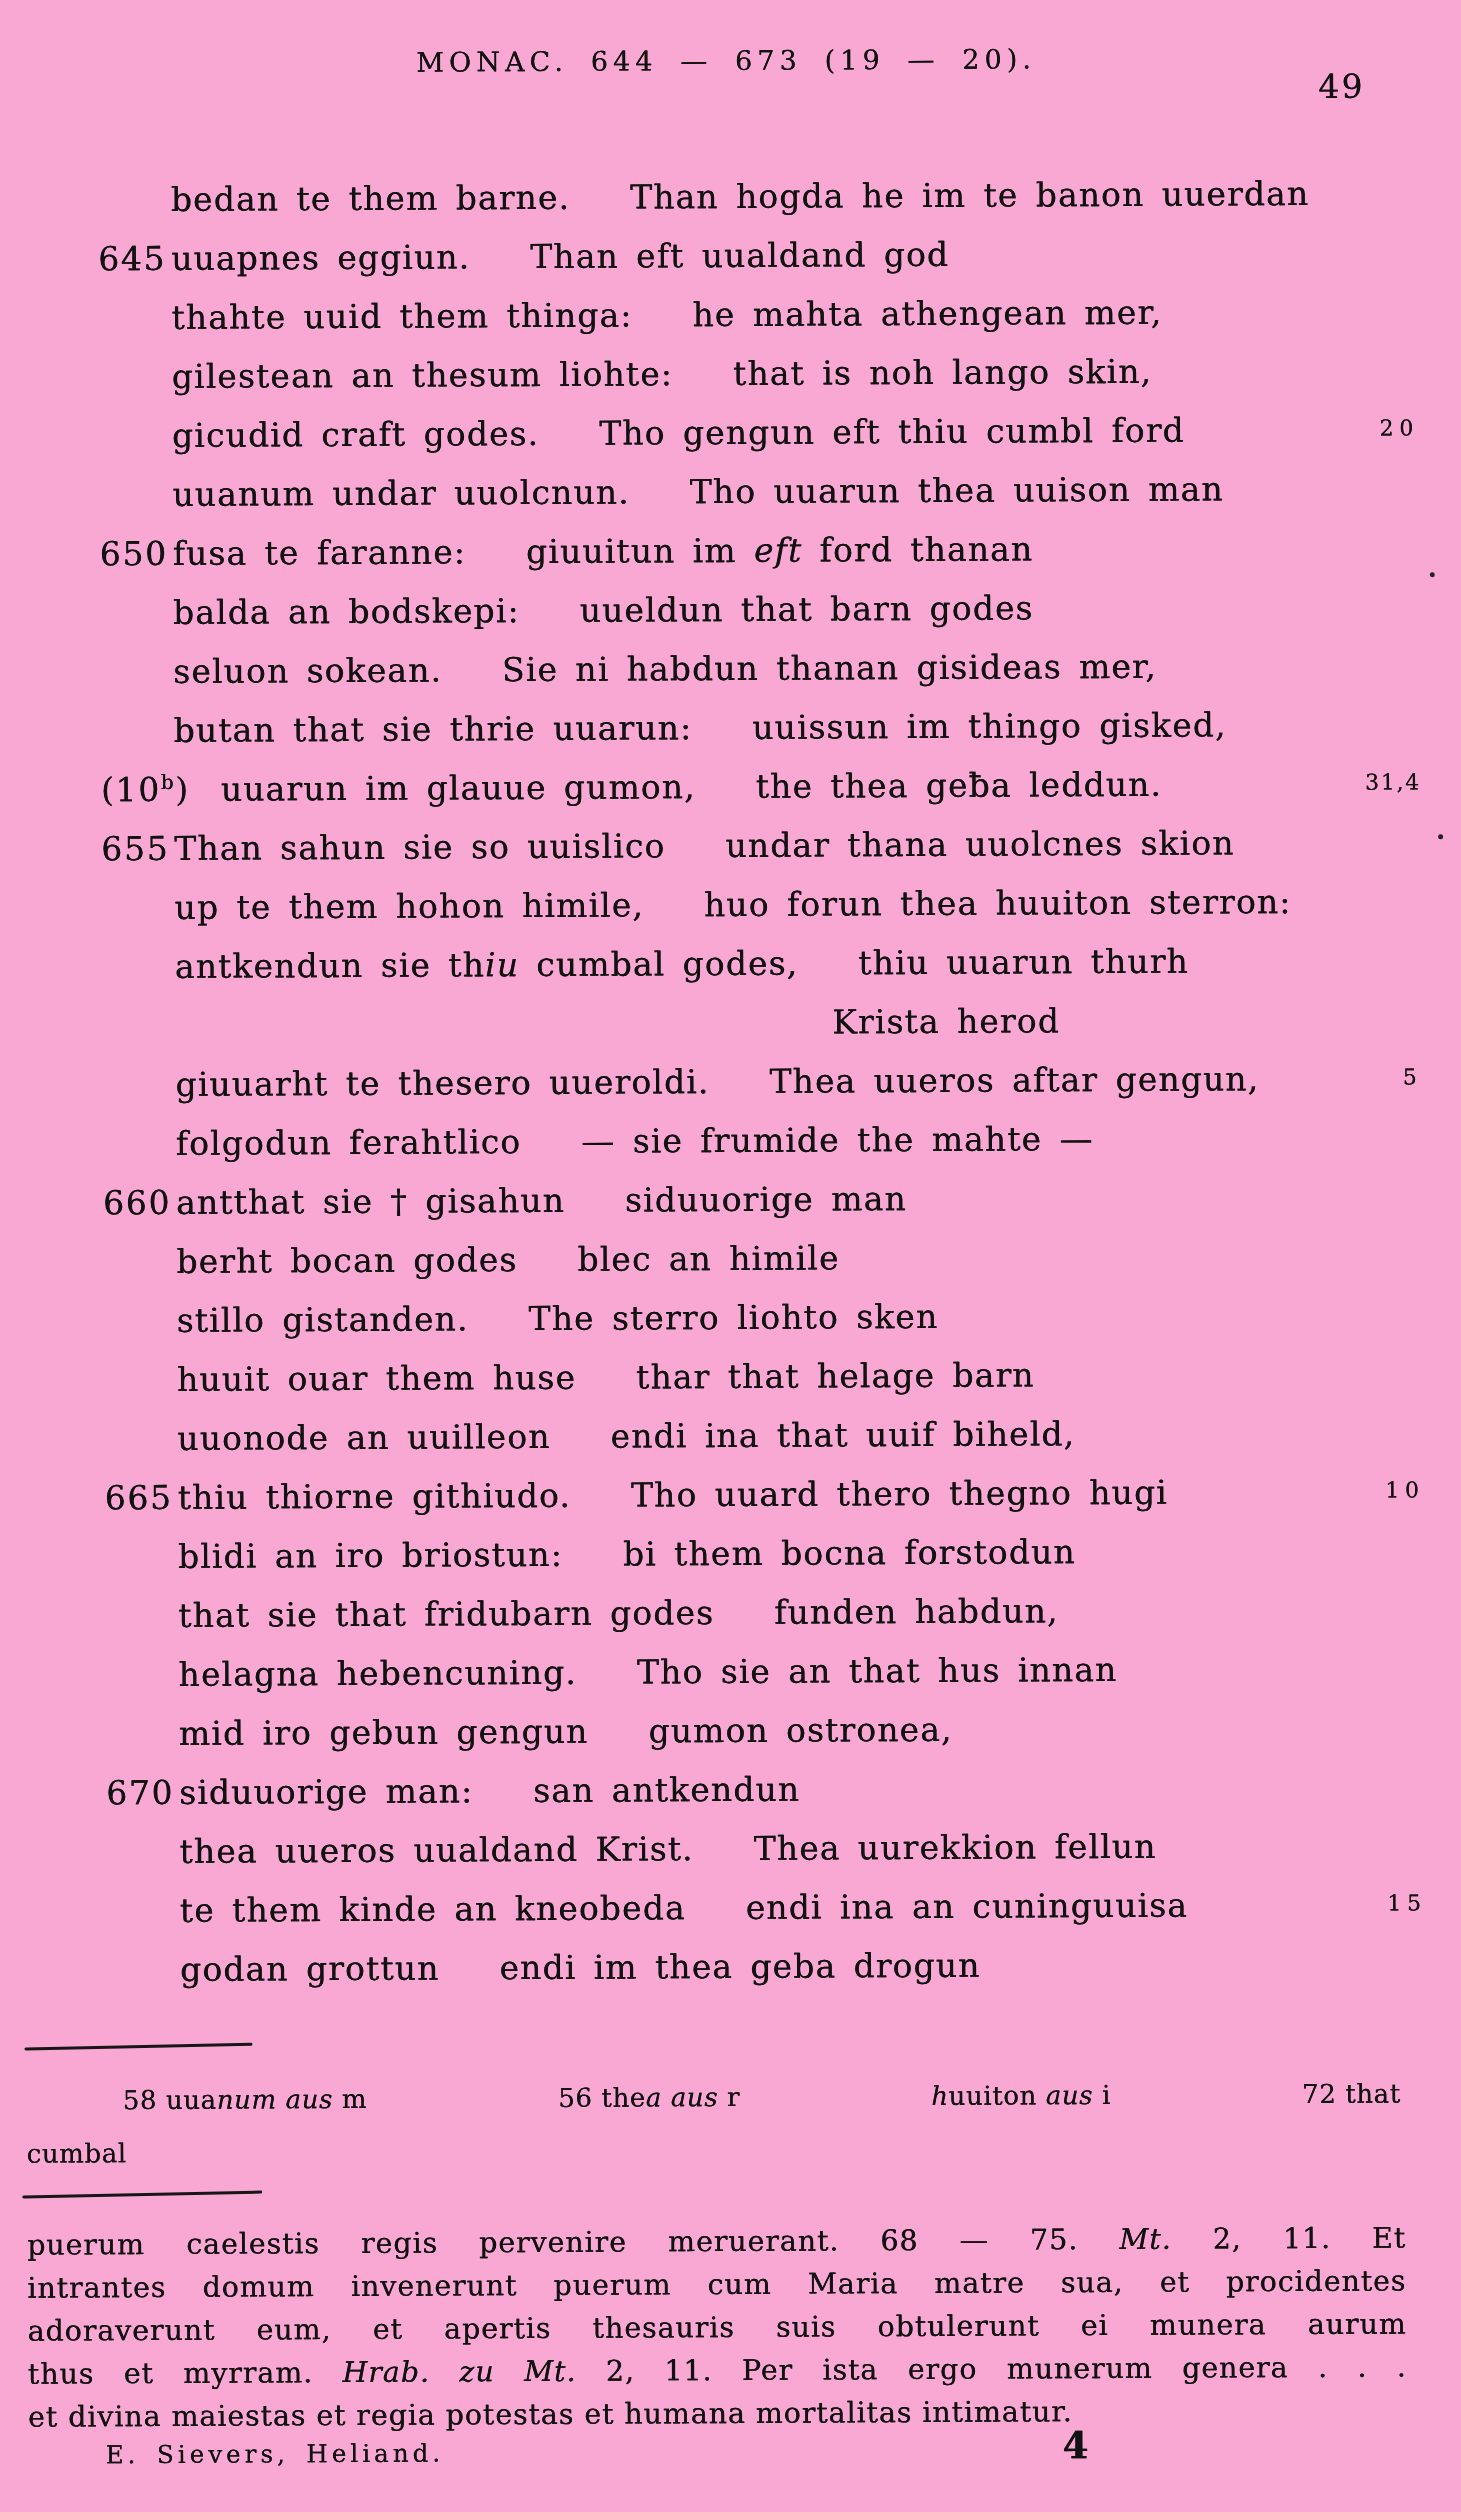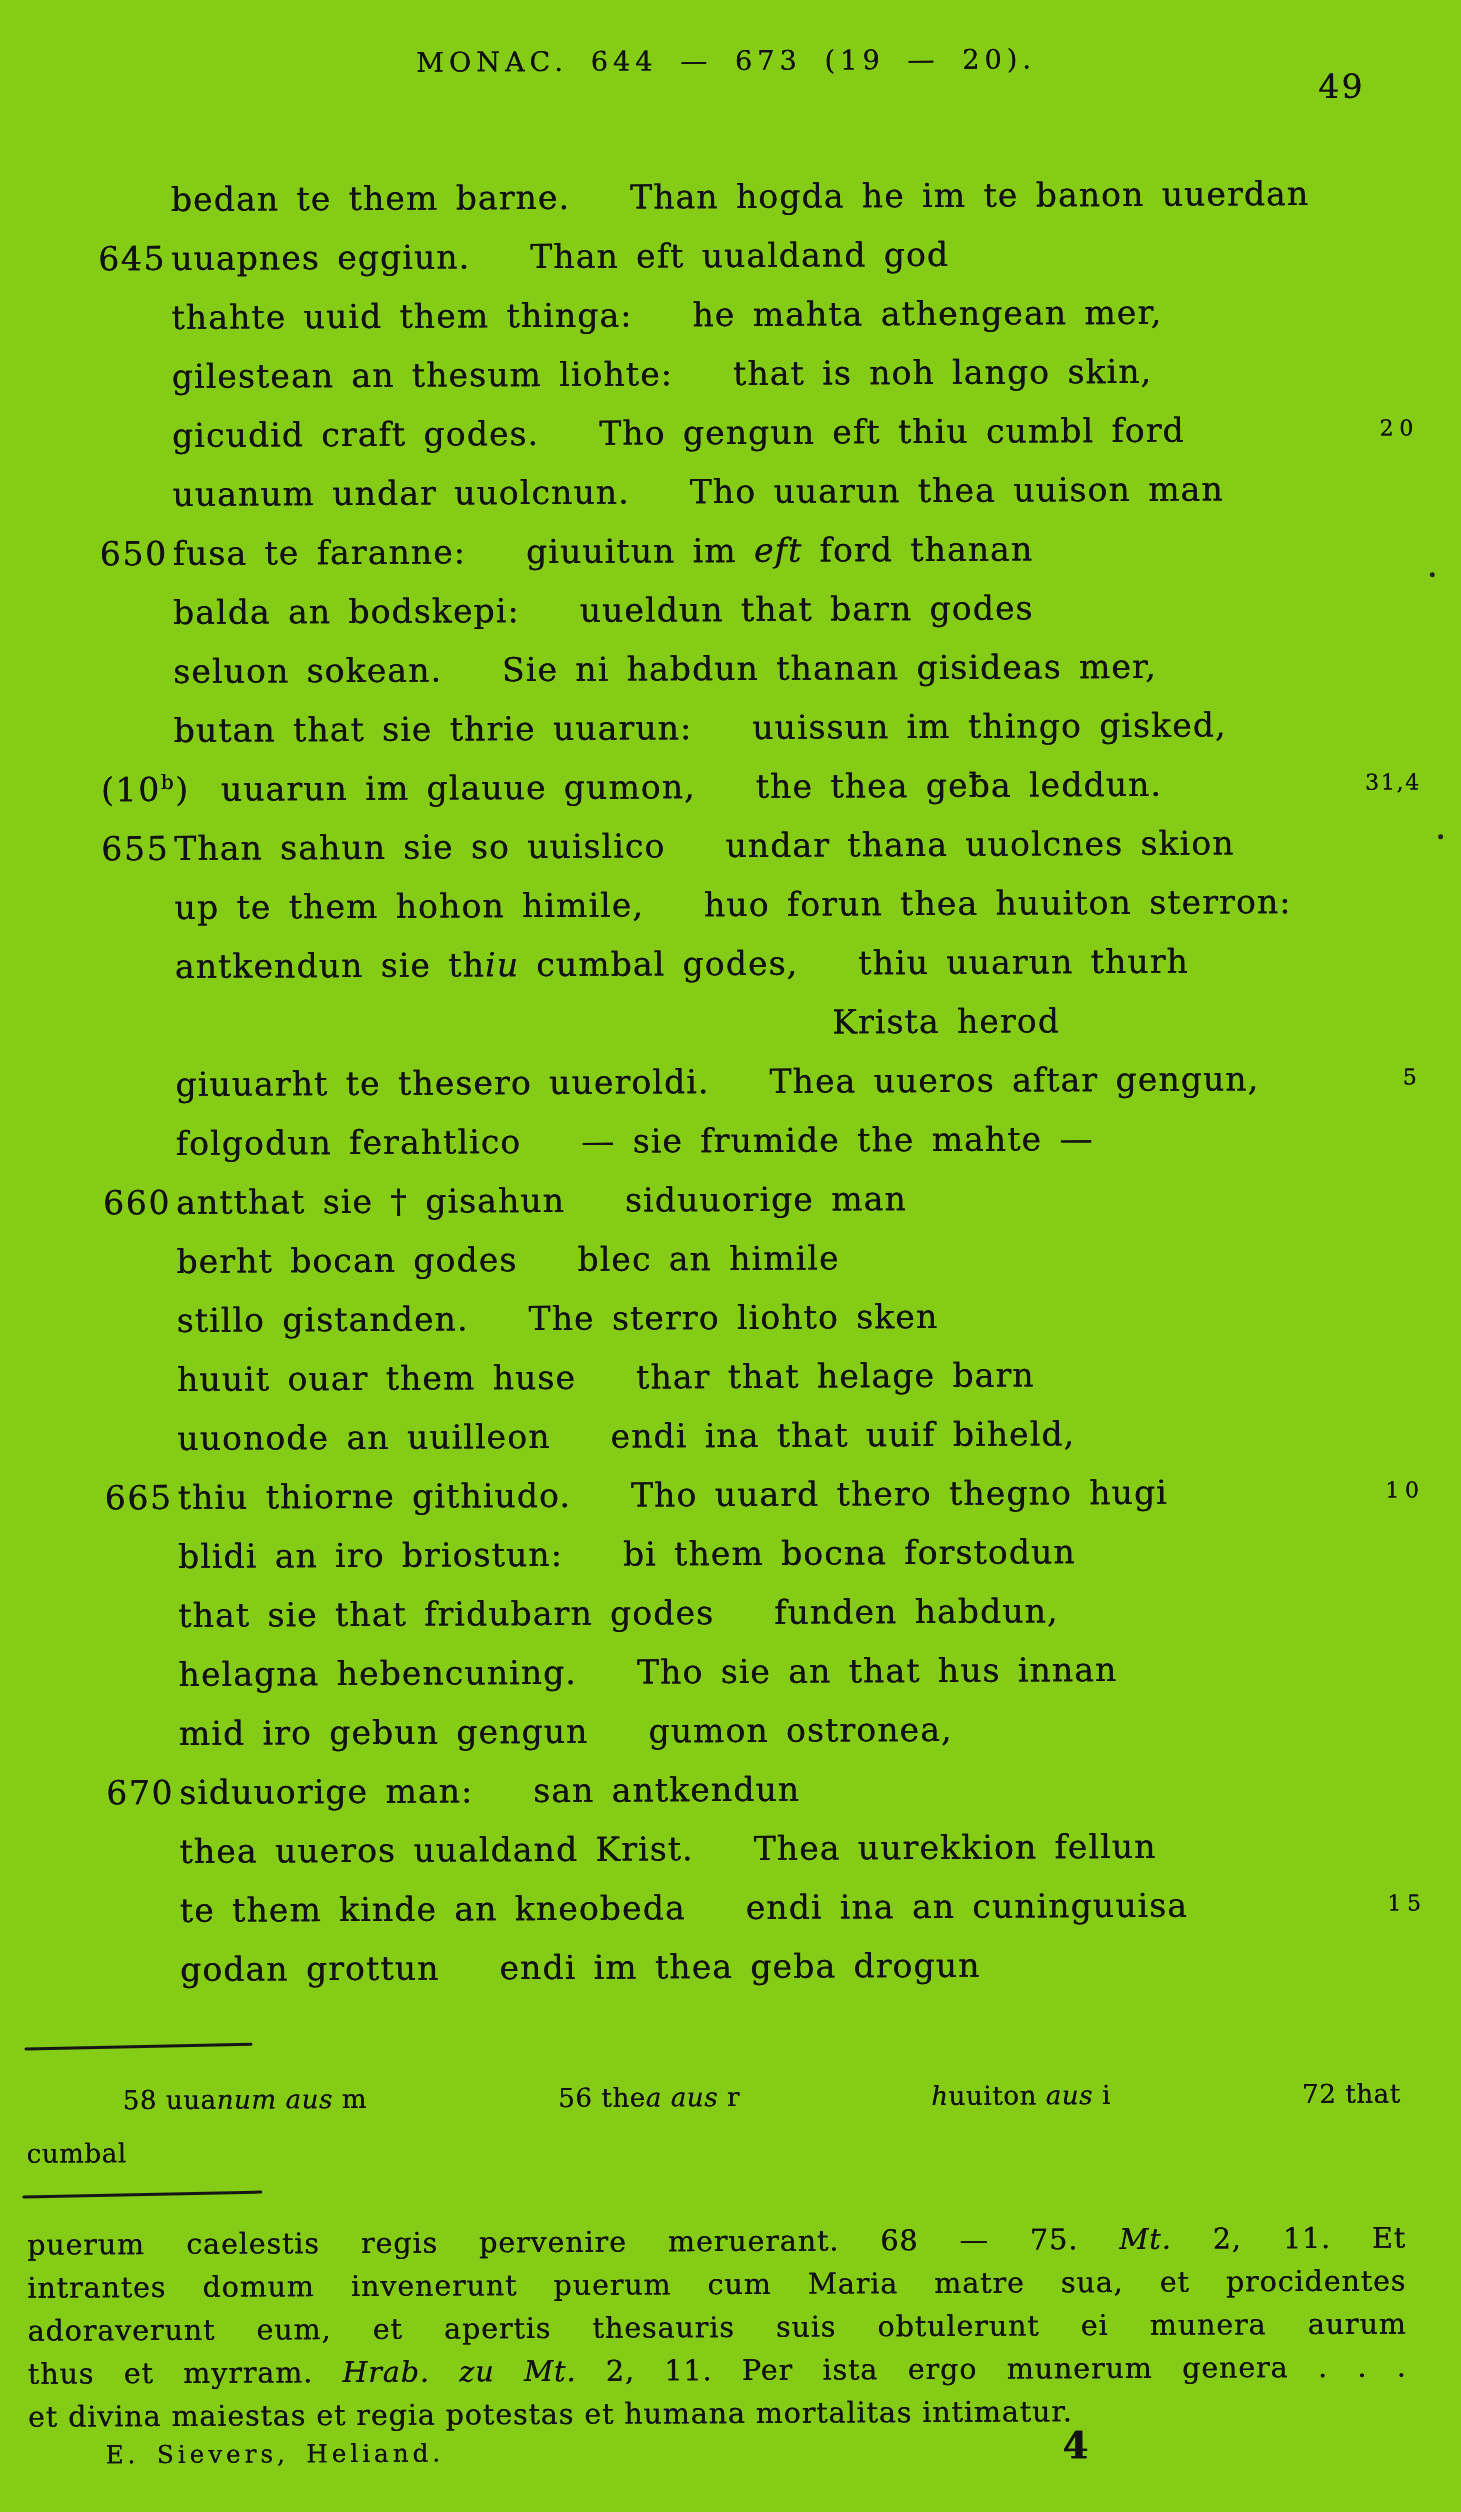--- a/index.html
+++ b/index.html
@@ -48,21 +48,21 @@
   .sheetnum{position:absolute;top:2425px;left:1055px;font-size:37px;font-weight:bold;
        text-shadow:0.3px 0 0 currentColor;}
   
   .speck{position:absolute;background:#222;border-radius:50%;}
   .speck1{top:576px;left:1432px;width:5.1px;height:5.1px;}
   .speck2{top:838px;left:1439px;width:4.6px;height:4.6px;}
 </style>
 </head>
 <body>
 
-<div class="sheet" style="background: #84cc16; color: rgb(18, 18, 18);">
+<div class="sheet" style="background: #f9a8d4; color: rgb(18, 18, 18);">
   <div class="tilt">
 
     <div class="hdr">MONAC. 644 — 673 (19 — 20).</div>
     <div class="pgnum">49</div>
 
     <div class="verse">
         <div class="vrow"><span class="vnum"></span><span class="hemi hemi-a"><span>bedan te them barne.</span></span><span class="hemi hemi-b"><span>Than hogda he im te banon uuerdan</span></span></div>
         <div class="vrow"><span class="vnum"><span>645</span></span><span class="hemi hemi-a"><span>uuapnes eggiun.</span></span><span class="hemi hemi-b"><span>Than eft uualdand god</span></span></div>
         <div class="vrow"><span class="vnum"></span><span class="hemi hemi-a"><span>thahte uuid them thinga:</span></span><span class="hemi hemi-b"><span>he mahta athengean mer,</span></span></div>
         <div class="vrow"><span class="vnum"></span><span class="hemi hemi-a"><span>gilestean an thesum liohte:</span></span><span class="hemi hemi-b"><span>that is noh lango skin,</span></span></div>

